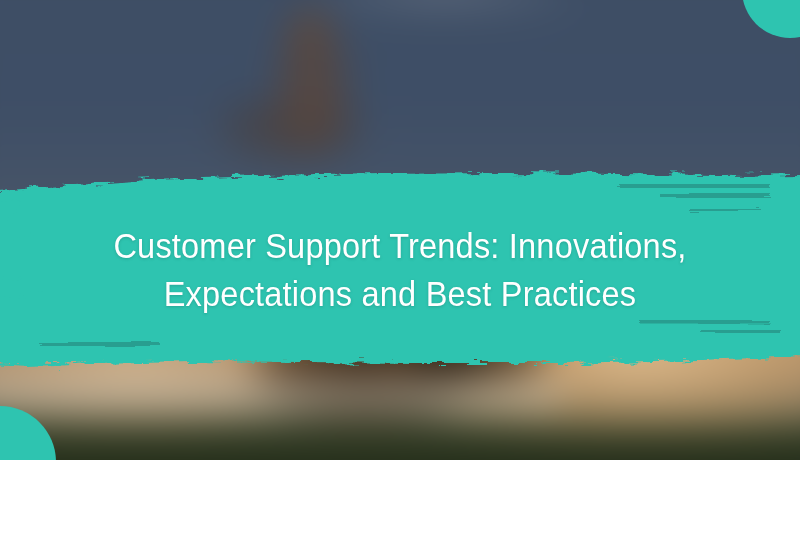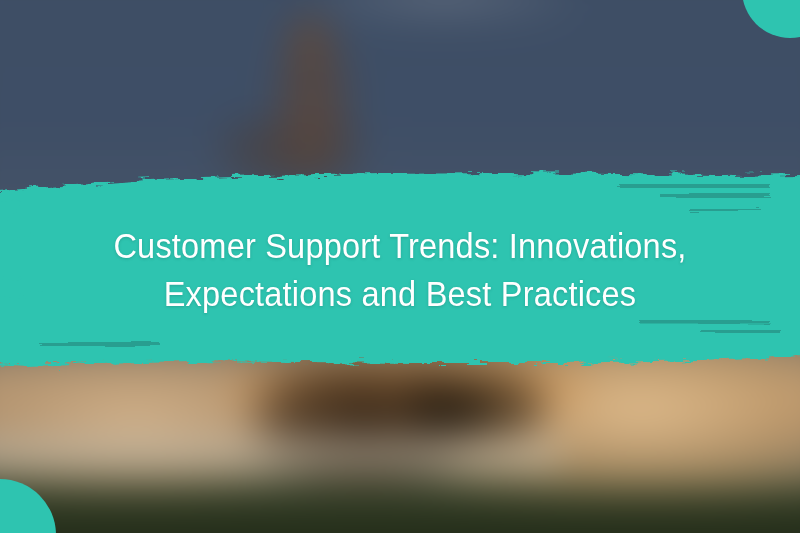--- a/index.html
+++ b/index.html
@@ -7,21 +7,21 @@
     padding: 0;
     background: #ffffff;
   }
   body {
     font-family: "Liberation Sans", sans-serif;
   }
 
   #hero-banner {
     position: relative;
     width: 800px;
-    height: 533px;
+    height: 460px;
     overflow: hidden;
     background: #0c4a6e;
   }
 
   
   .photo-layer {
     position: absolute;
     inset: -40px;
     filter: blur(18px);
   }

